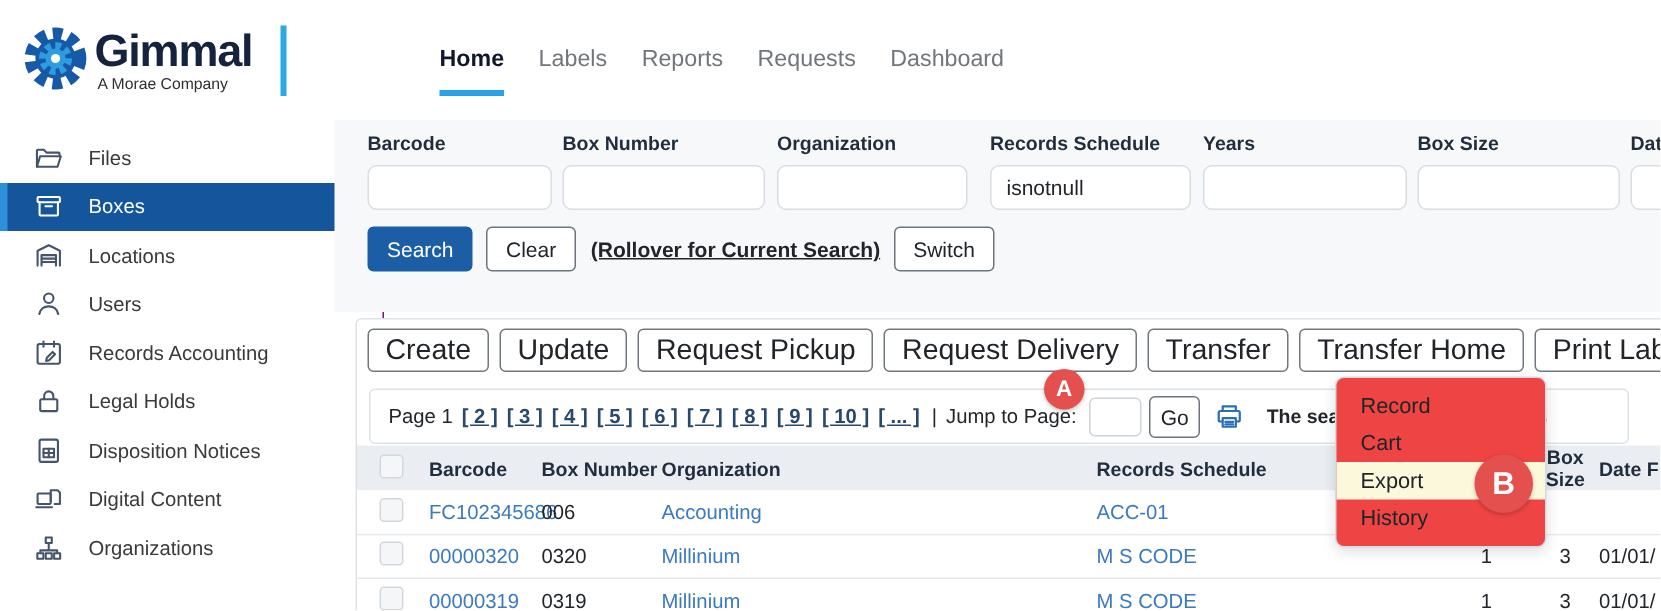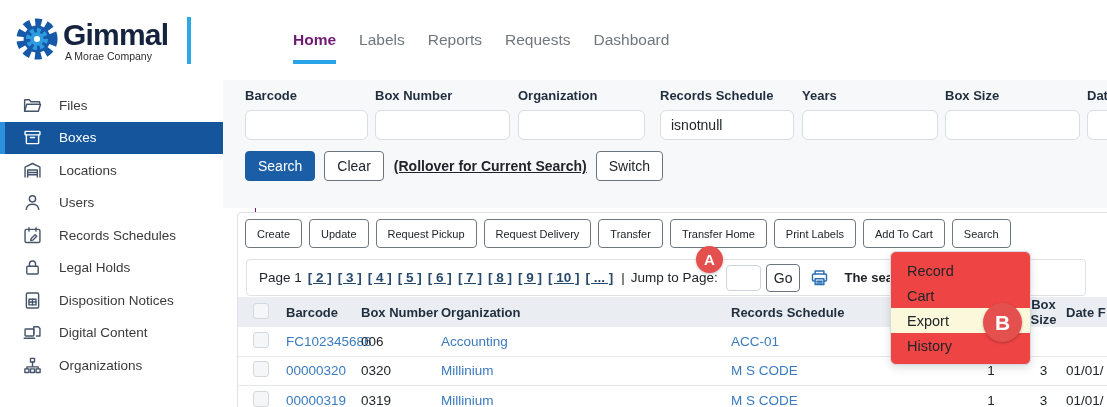--- a/index.html
+++ b/index.html
@@ -10,21 +10,21 @@
   
   .header { position:absolute; left:0; top:0; width:1107px; height:80px; background:#fff; }
   .logo-gear { position:absolute; left:14px; top:16px; width:46px; height:46px; }
   .brand-text { position:absolute; left:63px; top:19px; }
   .brand-name { font-size:30px; font-weight:bold; color:#15233f; letter-spacing:-0.8px; line-height:31px; display:block; }
   .brand-tagline { font-size:10.5px; color:#2e2e2e; display:block; margin-left:2px; }
   .brand-bar { position:absolute; left:187px; top:17px; width:4px; height:47px; background:#29abe2; }
   .product-name { position:absolute; left:202px; top:23px; font-size:29px; font-weight:bold; color:#15233f; letter-spacing:-0.5px; }
   .nav { position:absolute; left:293px; top:31px; display:flex; gap:23px; font-size:15.5px; }
   .nav a { color:#70767c; text-decoration:none; padding-bottom:11px; cursor:pointer; }
-  .nav a.active { color:#701a75; font-weight:bold; border-bottom:4px solid #29a3e8; }
+  .nav a.active { color:#0f172a; font-weight:bold; border-bottom:4px solid #29a3e8; }
 
   
   .sidebar { position:absolute; left:0; top:80px; width:256px; height:327px;
              border-right:1px solid #701a75; padding-top:9px; background:#fff; }
   .side-item { height:32.5px; display:flex; align-items:center; padding-left:22px; gap:16px;
                font-size:13.5px; color:#3a3a3a; position:relative; cursor:pointer; }
   .side-item svg { width:21px; height:21px; color:#44546a; flex:none; }
   .side-item.active { background:#15559c; color:#fff; }
   .side-item.active svg { color:#fff; }
   .side-item.active::before { content:''; position:absolute; left:0; top:0; bottom:0; width:5px; background:#2c90dc; }
@@ -50,21 +50,21 @@
   .clear-btn { margin-left:9px; }
   .rollover { margin-left:10px; font-size:14px; font-weight:bold; color:#212529;
               text-decoration:underline; cursor:pointer; }
   .switch-btn { margin-left:9px; }
 
   
   .card { position:absolute; left:237px; top:212px; width:884px; height:220px;
           background:#fff; border:1px solid #dee2e6; border-radius:4px 4px 0 0; }
   .toolbar { position:absolute; left:7px; top:6px; display:flex; gap:7px; }
   .tbtn { height:29px; padding:0 11px; border:1px solid #70787f; border-radius:4px; background:#fff;
-          font-size:11px; color:#212529; font-family:inherit; cursor:pointer; white-space:nowrap;
+          font-size:19px; color:#212529; font-family:inherit; cursor:pointer; white-space:nowrap;
           display:inline-flex; align-items:center; gap:7px; }
 
   
   .pagbox { position:absolute; left:8px; top:46px; width:840px; height:37px;
             border:1px solid #dee2e6; border-radius:4px; display:flex; align-items:center;
             padding:0 12px; font-size:13.5px; color:#212529; white-space:nowrap; }
   .plink { font-weight:bold; color:#27496d; text-decoration:underline; margin-left:6px; cursor:pointer; }
   .pag-sep { margin:0 6px 0 8px; }
   .jump-input { width:35px; height:26px; border:1px solid #ced4da; border-radius:4px; margin-left:8px;
                 padding:0 4px; font-size:13px; font-family:inherit; }
@@ -156,21 +156,21 @@
           <path d="M4.8 19.8c.6-3.6 3.6-5.8 7.2-5.8s6.6 2.2 7.2 5.8"></path>
       </svg>
       <span>Users</span>
     </div>
     <div class="side-item">
       <svg viewBox="0 0 24 24" fill="none" stroke="currentColor" stroke-width="1.6" stroke-linejoin="round" stroke-linecap="round">
         <rect x="3.5" y="5" width="17" height="15" rx="1.5"></rect>
           <path d="M8 3v4M16 3v4"></path>
           <path d="M10.5 15.5l4.5-4.5 1.8 1.8-4.5 4.5-2.3.5.5-2.3z"></path>
       </svg>
-      <span>Records Schedules</span>
+      <span>Records Accounting</span>
     </div>
     <div class="side-item">
       <svg viewBox="0 0 24 24" fill="none" stroke="currentColor" stroke-width="1.6" stroke-linejoin="round" stroke-linecap="round">
         <rect x="5.5" y="10.5" width="13" height="9" rx="1.2"></rect>
           <path d="M8.5 10.5V8a3.5 3.5 0 0 1 7 0v2.5"></path>
       </svg>
       <span>Legal Holds</span>
     </div>
     <div class="side-item">
       <svg viewBox="0 0 24 24" fill="none" stroke="currentColor" stroke-width="1.6" stroke-linejoin="round" stroke-linecap="round">

